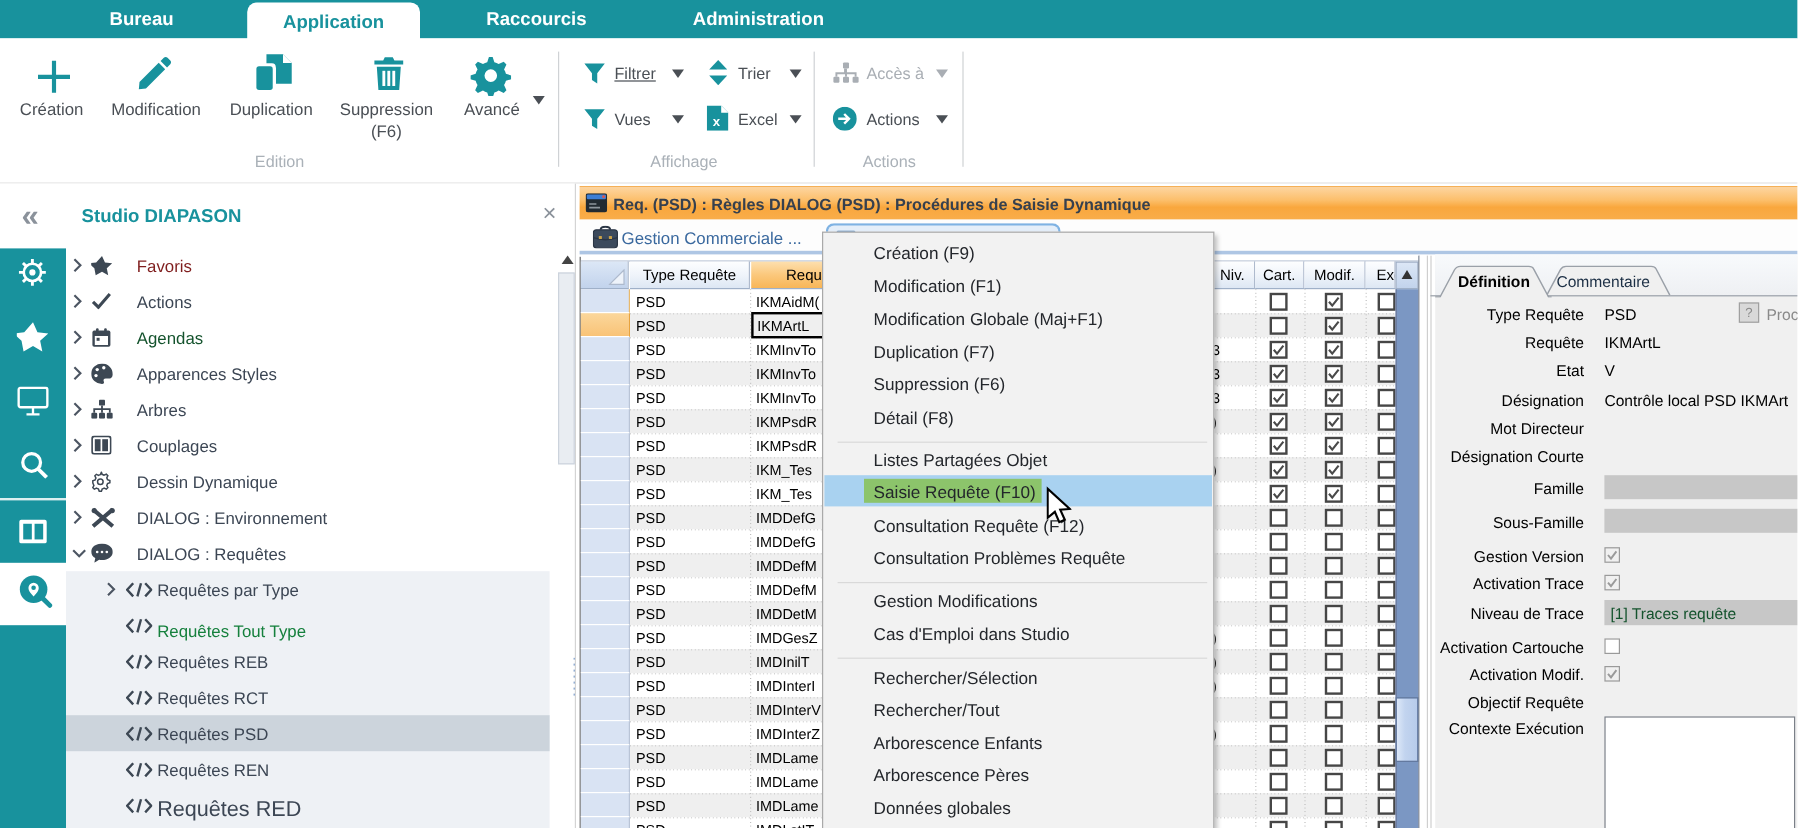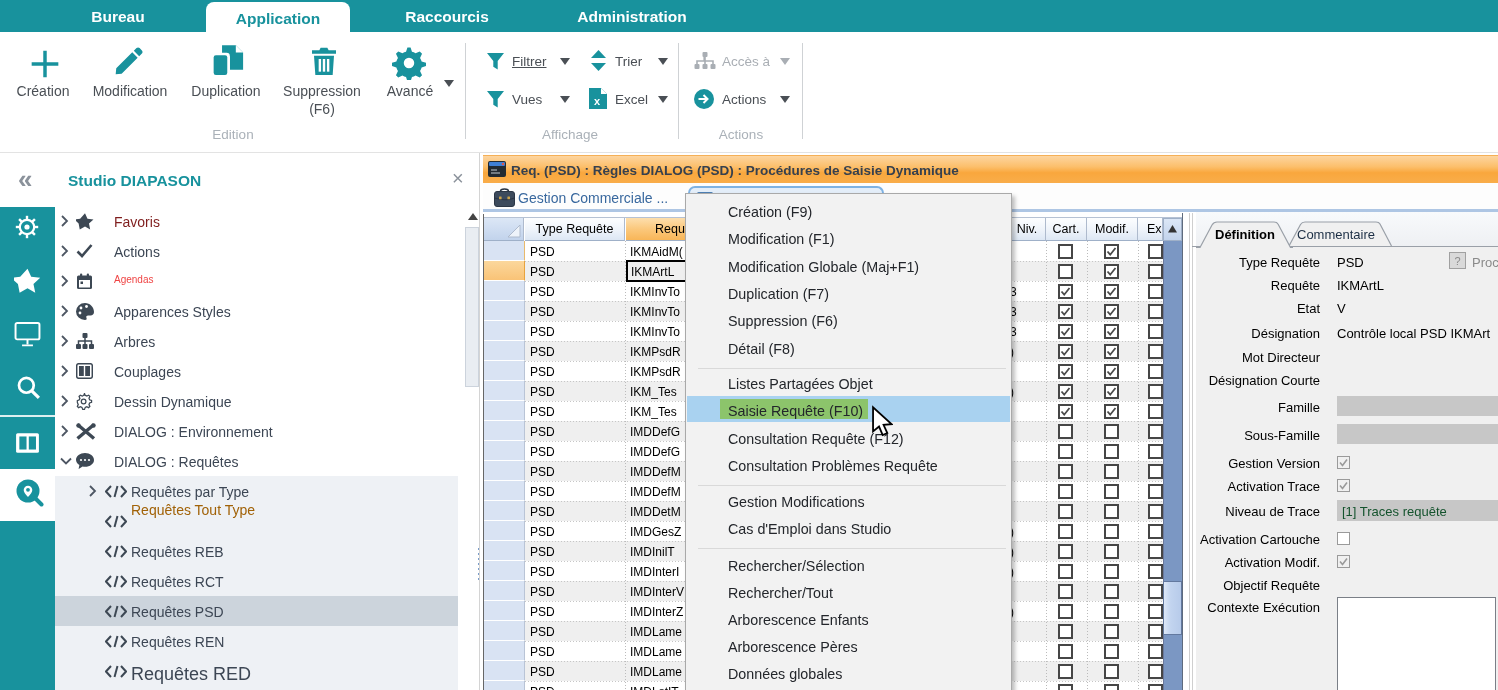--- a/index.html
+++ b/index.html
@@ -168,21 +168,21 @@
 <svg class="abs" style="left:60px;top:275px" width="10" height="12" viewBox="0 0 10 12">
     <path d="M2 1 l5 5 -5 5" stroke="#4d5663" stroke-width="1.8" fill="none"></path>
   </svg>
 <svg class="abs" style="left:76px;top:273px" width="17" height="17" viewBox="0 0 17 17">
     <rect x="1" y="2.5" width="15" height="13.5" rx="1.5" fill="#3d4854"></rect>
     <rect x="3" y="7" width="11" height="7.5" fill="#fff"></rect>
     <rect x="4" y="0.5" width="2.2" height="4" rx="1" fill="#3d4854"></rect>
     <rect x="10.8" y="0.5" width="2.2" height="4" rx="1" fill="#3d4854"></rect>
     <rect x="4.5" y="8.5" width="2.5" height="2.5" fill="#3d4854"></rect>
   </svg>
-<div class="abs" style="left:114px;top:274px;font-size:10px;color:#ef4444;white-space:nowrap">Agendas</div>
+<div class="abs" style="left:114px;top:274px;font-size:14px;color:#14532d;white-space:nowrap">Agendas</div>
 <svg class="abs" style="left:60px;top:305px" width="10" height="12" viewBox="0 0 10 12">
     <path d="M2 1 l5 5 -5 5" stroke="#4d5663" stroke-width="1.8" fill="none"></path>
   </svg>
 <svg class="abs" style="left:76px;top:303px" width="18" height="17" viewBox="0 0 18 17">
     <path d="M9 0a9 8.5 0 1 0 0 17c1.5 0 2-.9 1.5-2-.6-1.3-.2-2.5 1.7-2.5h2.3c2 0 3.5-1.5 3.5-3.5C18 4 14 0 9 0z" fill="#3d4854"></path>
     <circle cx="5" cy="5" r="1.4" fill="#fff"></circle>
     <circle cx="10.5" cy="3.5" r="1.4" fill="#fff"></circle>
     <circle cx="4" cy="10" r="1.4" fill="#fff"></circle>
   </svg>
 <div class="abs" style="left:114px;top:304px;font-size:14px;color:#3c4654;white-space:nowrap">Apparences Styles</div>
@@ -238,21 +238,21 @@
   </svg>
 <svg class="abs" style="left:105px;top:485px" width="22" height="13" viewBox="0 0 22 13">
     <path d="M6 1 L1 6.5 L6 12 M16 1 l5 5.5 L16 12" stroke="#3d4854" stroke-width="2" fill="none"></path>
     <path d="M12.5 1 L9.5 12" stroke="#3d4854" stroke-width="2"></path>
   </svg>
 <div class="abs" style="left:131px;top:484px;font-size:14px;color:#3c4654;white-space:nowrap">Requêtes par Type</div>
 <svg class="abs" style="left:105px;top:515px" width="22" height="13" viewBox="0 0 22 13">
     <path d="M6 1 L1 6.5 L6 12 M16 1 l5 5.5 L16 12" stroke="#3d4854" stroke-width="2" fill="none"></path>
     <path d="M12.5 1 L9.5 12" stroke="#3d4854" stroke-width="2"></path>
   </svg>
-<div class="abs" style="left:131px;top:502px;font-size:14px;color:#a16207;white-space:nowrap">Requêtes Tout Type</div>
+<div class="abs" style="left:131px;top:518px;font-size:14px;color:#15803d;white-space:nowrap">Requêtes Tout Type</div>
 <svg class="abs" style="left:105px;top:545px" width="22" height="13" viewBox="0 0 22 13">
     <path d="M6 1 L1 6.5 L6 12 M16 1 l5 5.5 L16 12" stroke="#3d4854" stroke-width="2" fill="none"></path>
     <path d="M12.5 1 L9.5 12" stroke="#3d4854" stroke-width="2"></path>
   </svg>
 <div class="abs" style="left:131px;top:544px;font-size:14px;color:#3c4654;white-space:nowrap">Requêtes REB</div>
 <svg class="abs" style="left:105px;top:575px" width="22" height="13" viewBox="0 0 22 13">
     <path d="M6 1 L1 6.5 L6 12 M16 1 l5 5.5 L16 12" stroke="#3d4854" stroke-width="2" fill="none"></path>
     <path d="M12.5 1 L9.5 12" stroke="#3d4854" stroke-width="2"></path>
   </svg>
 <div class="abs" style="left:131px;top:574px;font-size:14px;color:#3c4654;white-space:nowrap">Requêtes RCT</div>

